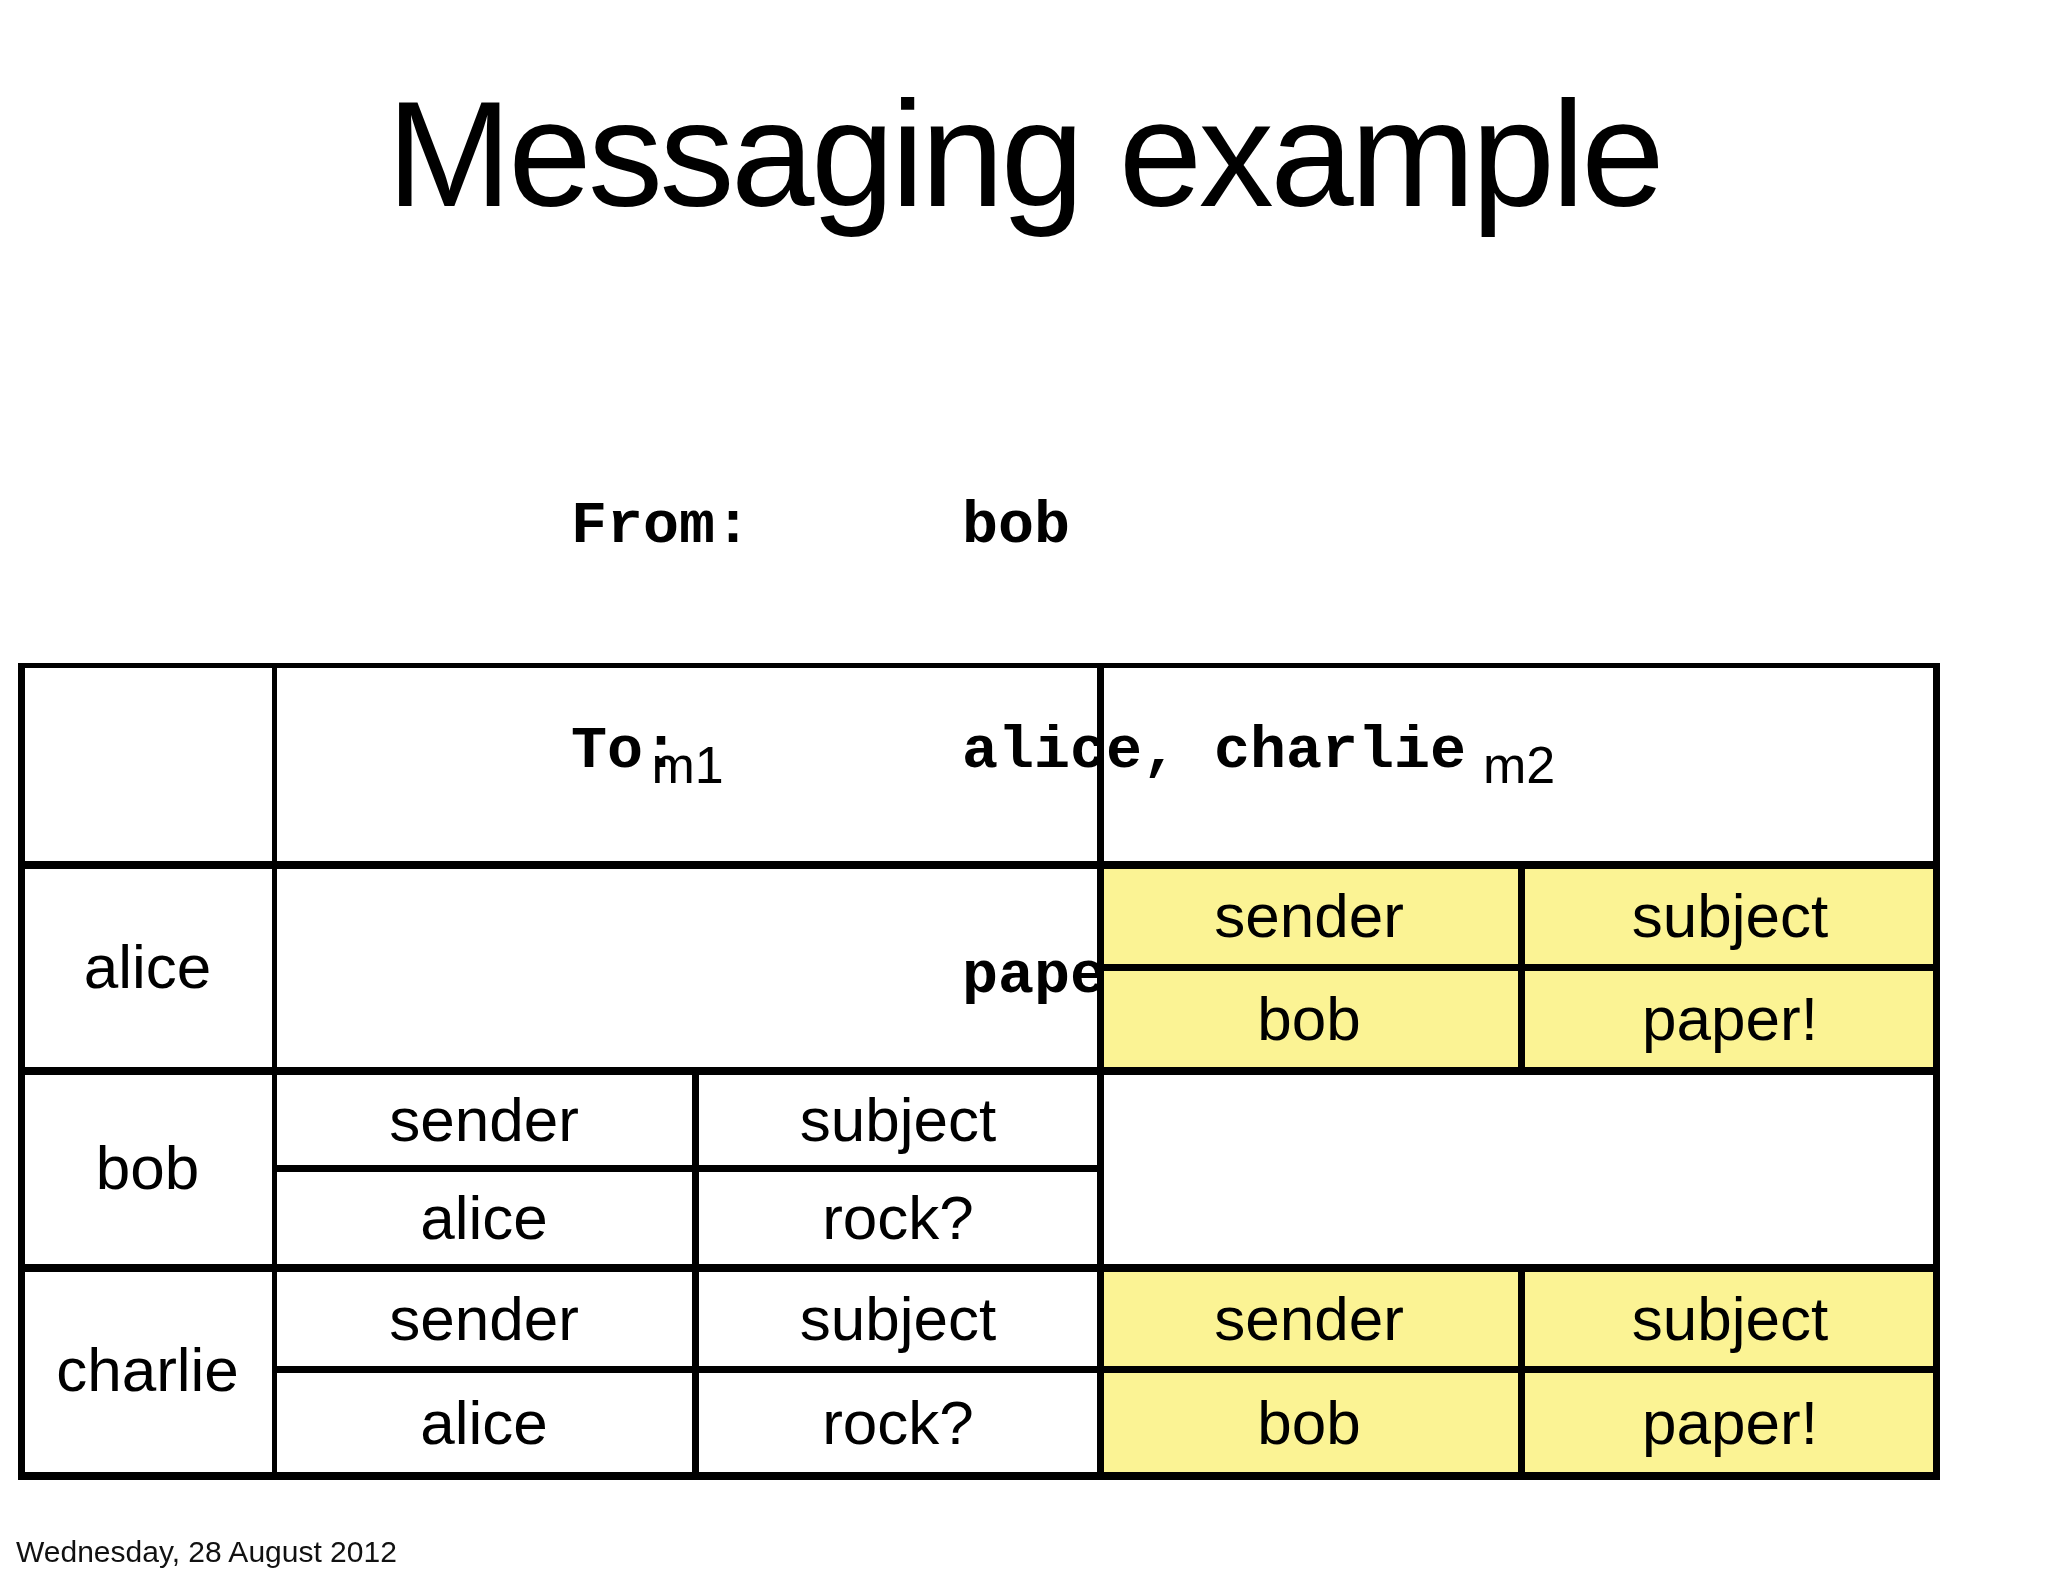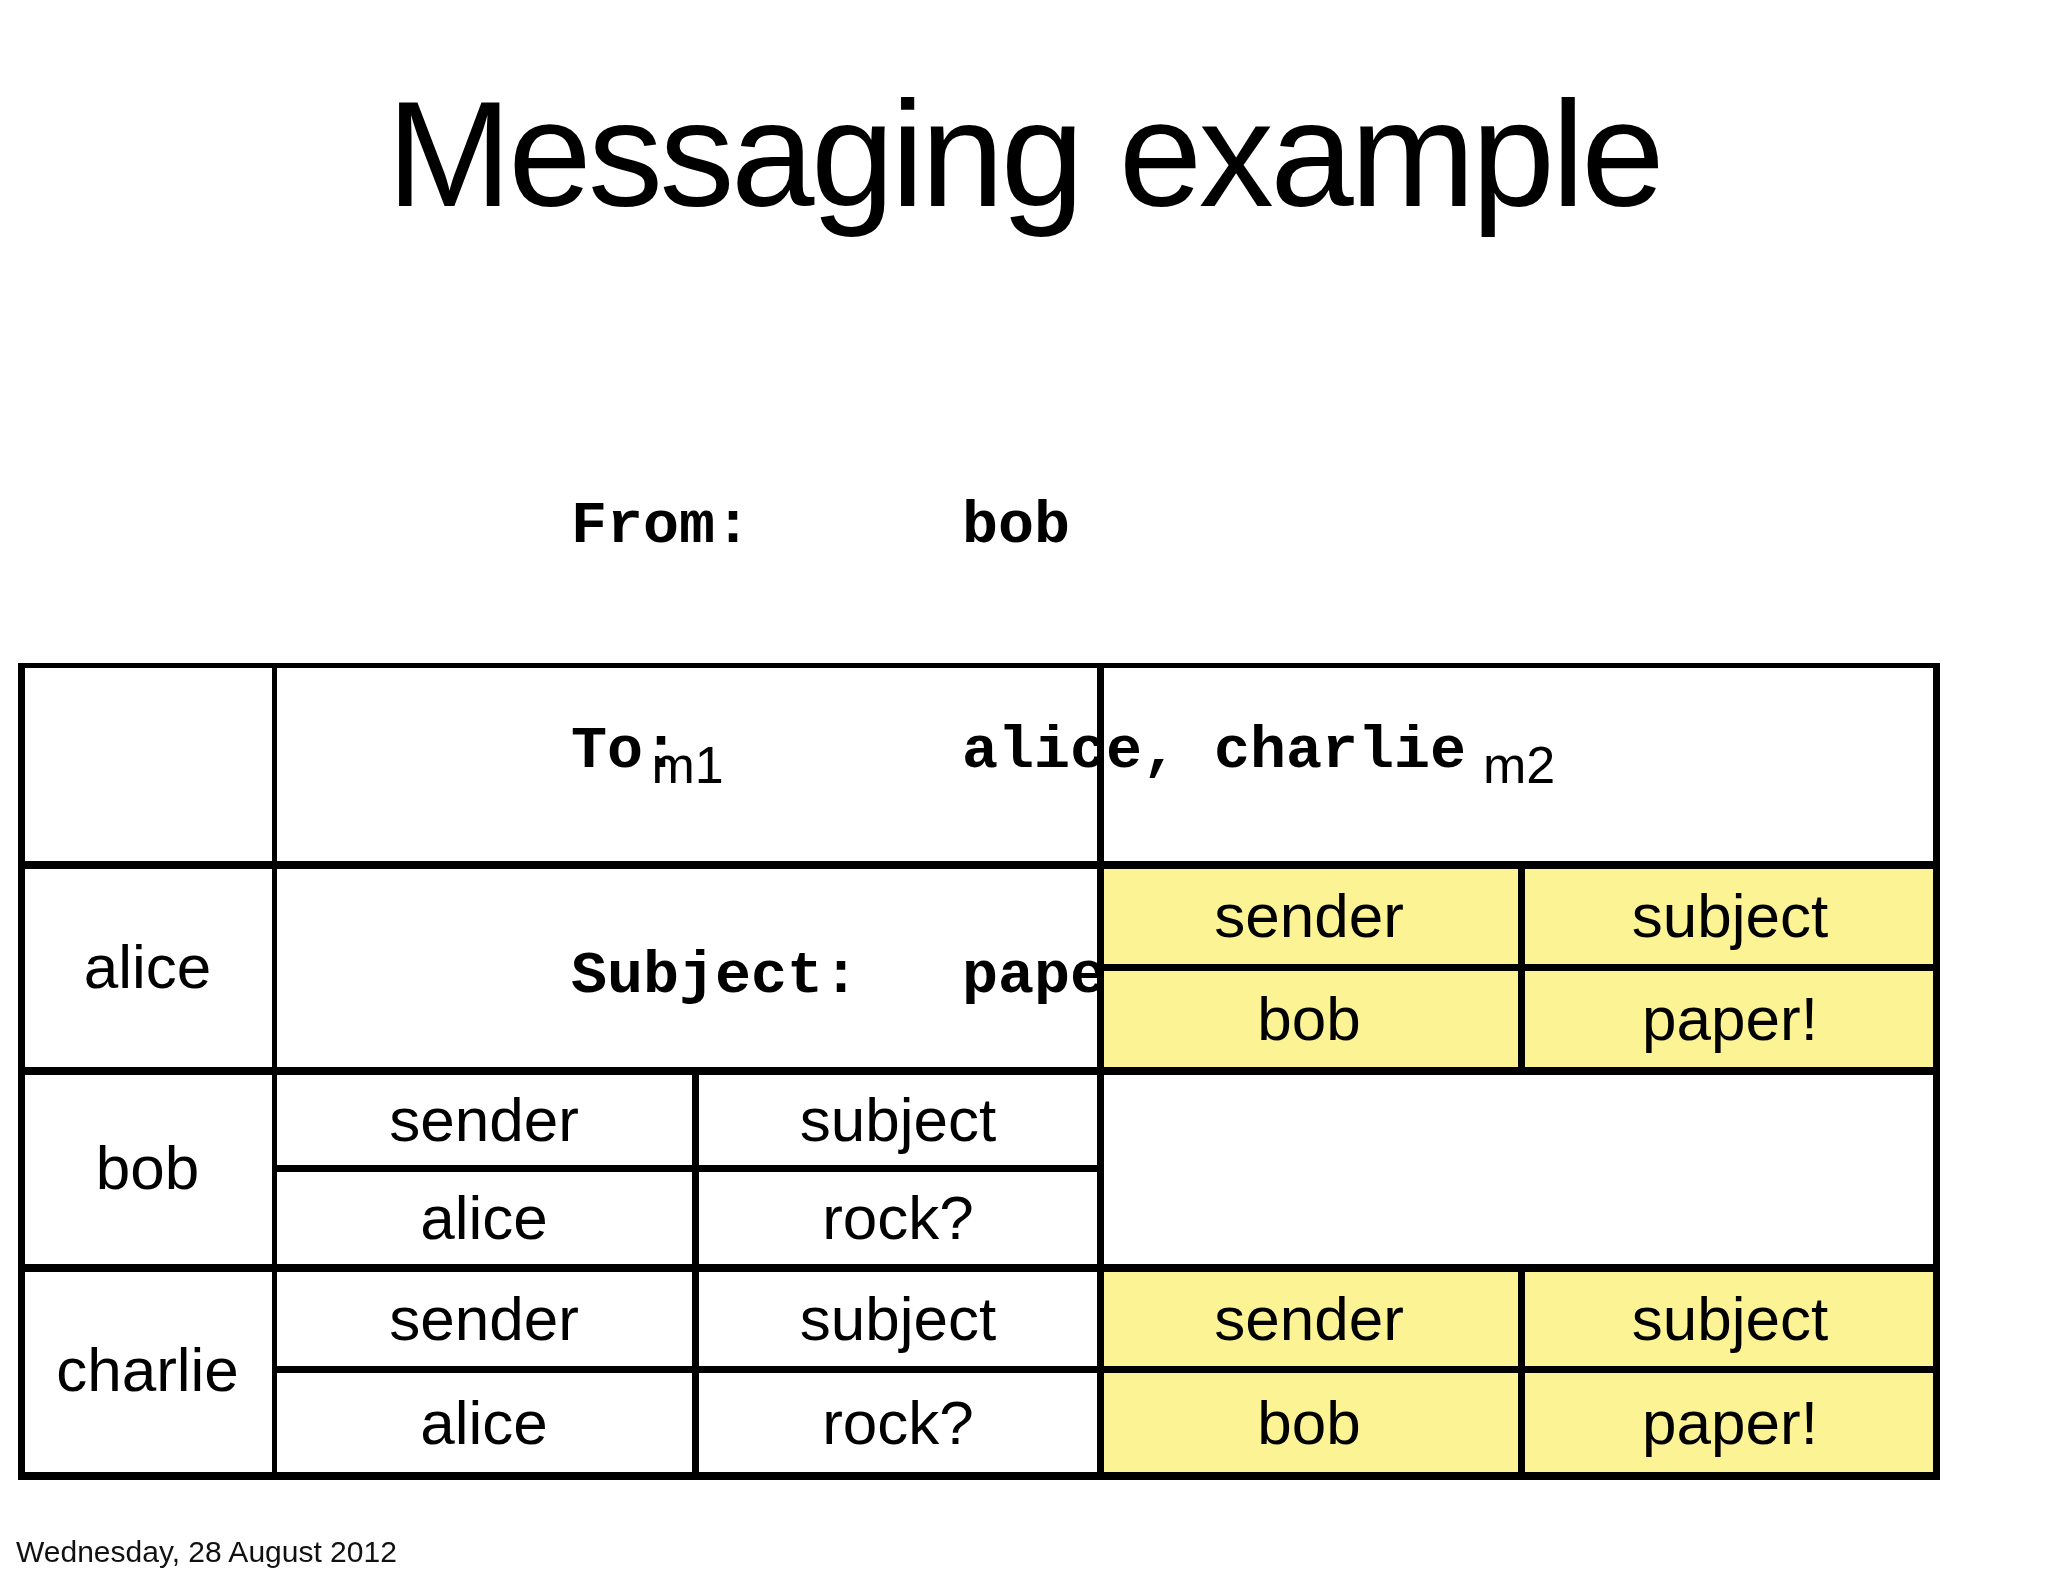--- a/index.html
+++ b/index.html
@@ -35,21 +35,20 @@
 <body>
 
 <div>
 
   <div class="title">Messaging example</div>
 
   <div>
     <div class="mono-col labels">
       <div>From:</div>
       <div>To:</div>
-      <div>Subject:</div>
     </div>
     <div class="mono-col values">
       <div>bob</div>
       <div>alice, charlie</div>
       <div>paper!</div>
     </div>
   </div>
 
   <div>
 

